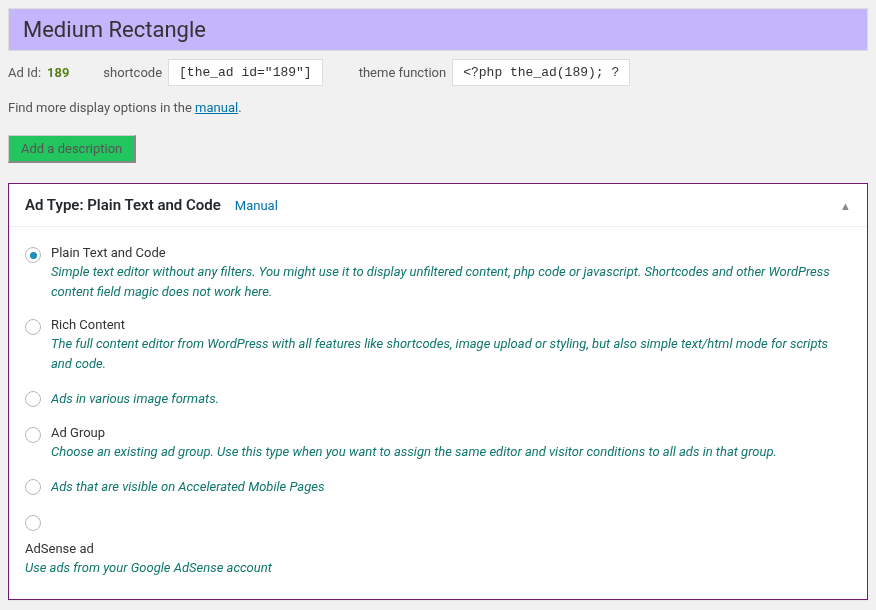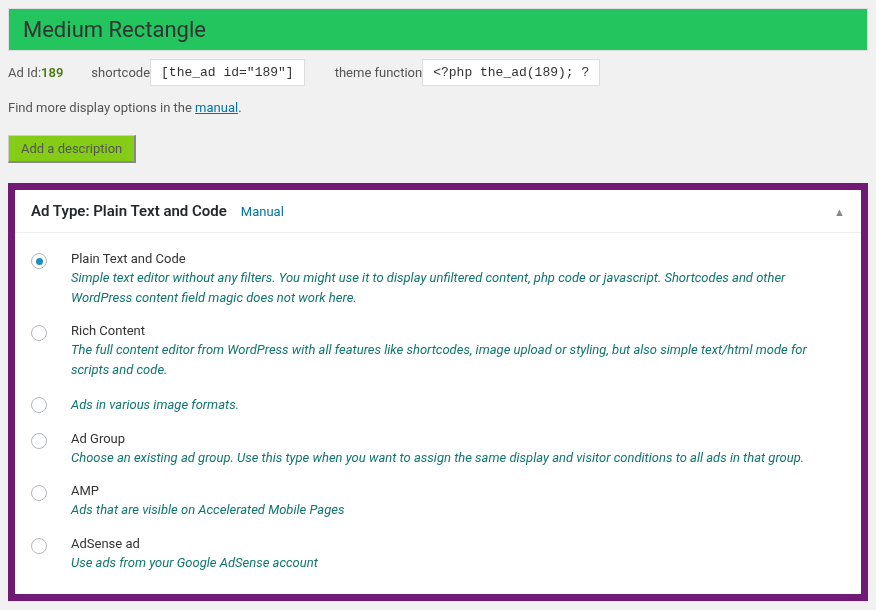--- a/index.html
+++ b/index.html
@@ -8,34 +8,35 @@
       padding: 0;
     }
     body {
       font-family: -apple-system, BlinkMacSystemFont, "Segoe UI", Roboto, Oxygen-Sans, Ubuntu, Cantarell, "Helvetica Neue", sans-serif;
       background: #f1f1f1;
       padding: 8px;
       font-size: 13px;
       color: #444;
     }
     .title-box {
-      background: #22c55e;
+      background: #c4b5fd;
       border: 1px solid #ddd;
       padding: 8px 14px;
       margin-bottom: 8px;
     }
     .title-box h1 {
       font-size: 22px;
       font-weight: 400;
       color: #333;
     }
     .meta-row {
       margin-bottom: 14px;
       display: flex;
       align-items: center;
+      gap: 6px;
       flex-wrap: wrap;
       color: #555;
     }
     .meta-row .label {
       color: #555;
     }
     .meta-row .bold {
       font-weight: 600;
       color: #4d7c0f;
     }
@@ -53,34 +54,34 @@
     .info-line {
       margin-bottom: 20px;
       color: #555;
     }
     .link {
       color: #0073aa;
       text-decoration: underline;
       cursor: pointer;
     }
     .btn {
-      background: #84cc16;
+      background: #22c55e;
       border: 1px solid #ccc;
       border-right: 2px solid #888;
       border-bottom: 2px solid #888;
       padding: 5px 12px;
       font-size: 13px;
       color: #555;
       cursor: pointer;
       display: inline-block;
       margin-bottom: 20px;
     }
     .panel {
       background: #fff;
-      border: 7px solid #701a75;
+      border: 1px solid #701a75;
       box-shadow: 0 1px 1px rgba(0,0,0,0.04);
     }
     .panel-header {
       padding: 12px 16px;
       border-bottom: 1px solid #eee;
       display: flex;
       align-items: baseline;
       justify-content: space-between;
     }
     .panel-header .left {
@@ -102,25 +103,26 @@
       color: #888;
       font-size: 11px;
       cursor: pointer;
     }
     .panel-body {
       padding: 18px 16px 22px 16px;
     }
     .radio-item {
       display: flex;
       align-items: flex-start;
-      gap: 24px;
+      gap: 10px;
       margin-bottom: 16px;
     }
     .radio-item:last-child {
       margin-bottom: 0;
+      flex-direction: column;
     }
     .radio-circle {
       width: 16px;
       height: 16px;
       border: 1px solid #b4b9be;
       border-radius: 50%;
       background: #fff;
       flex-shrink: 0;
       margin-top: 2px;
       display: flex;
@@ -201,27 +203,26 @@
       <div class="radio-item">
         <div class="radio-circle"></div>
         <div class="radio-content">
           <div class="radio-desc">Ads in various image formats.</div>
         </div>
       </div>
       <div class="radio-item">
         <div class="radio-circle"></div>
         <div class="radio-content">
           <div class="radio-title">Ad Group</div>
-          <div class="radio-desc">Choose an existing ad group. Use this type when you want to assign the same display and visitor conditions to all ads in that group.</div>
-        </div>
-      </div>
-      <div class="radio-item">
-        <div class="radio-circle"></div>
-        <div class="radio-content">
-          <div class="radio-title">AMP</div>
+          <div class="radio-desc">Choose an existing ad group. Use this type when you want to assign the same editor and visitor conditions to all ads in that group.</div>
+        </div>
+      </div>
+      <div class="radio-item">
+        <div class="radio-circle"></div>
+        <div class="radio-content">
           <div class="radio-desc">Ads that are visible on Accelerated Mobile Pages</div>
         </div>
       </div>
       <div class="radio-item">
         <div class="radio-circle"></div>
         <div class="radio-content">
           <div class="radio-title">AdSense ad</div>
           <div class="radio-desc">Use ads from your Google AdSense account</div>
         </div>
       </div>

